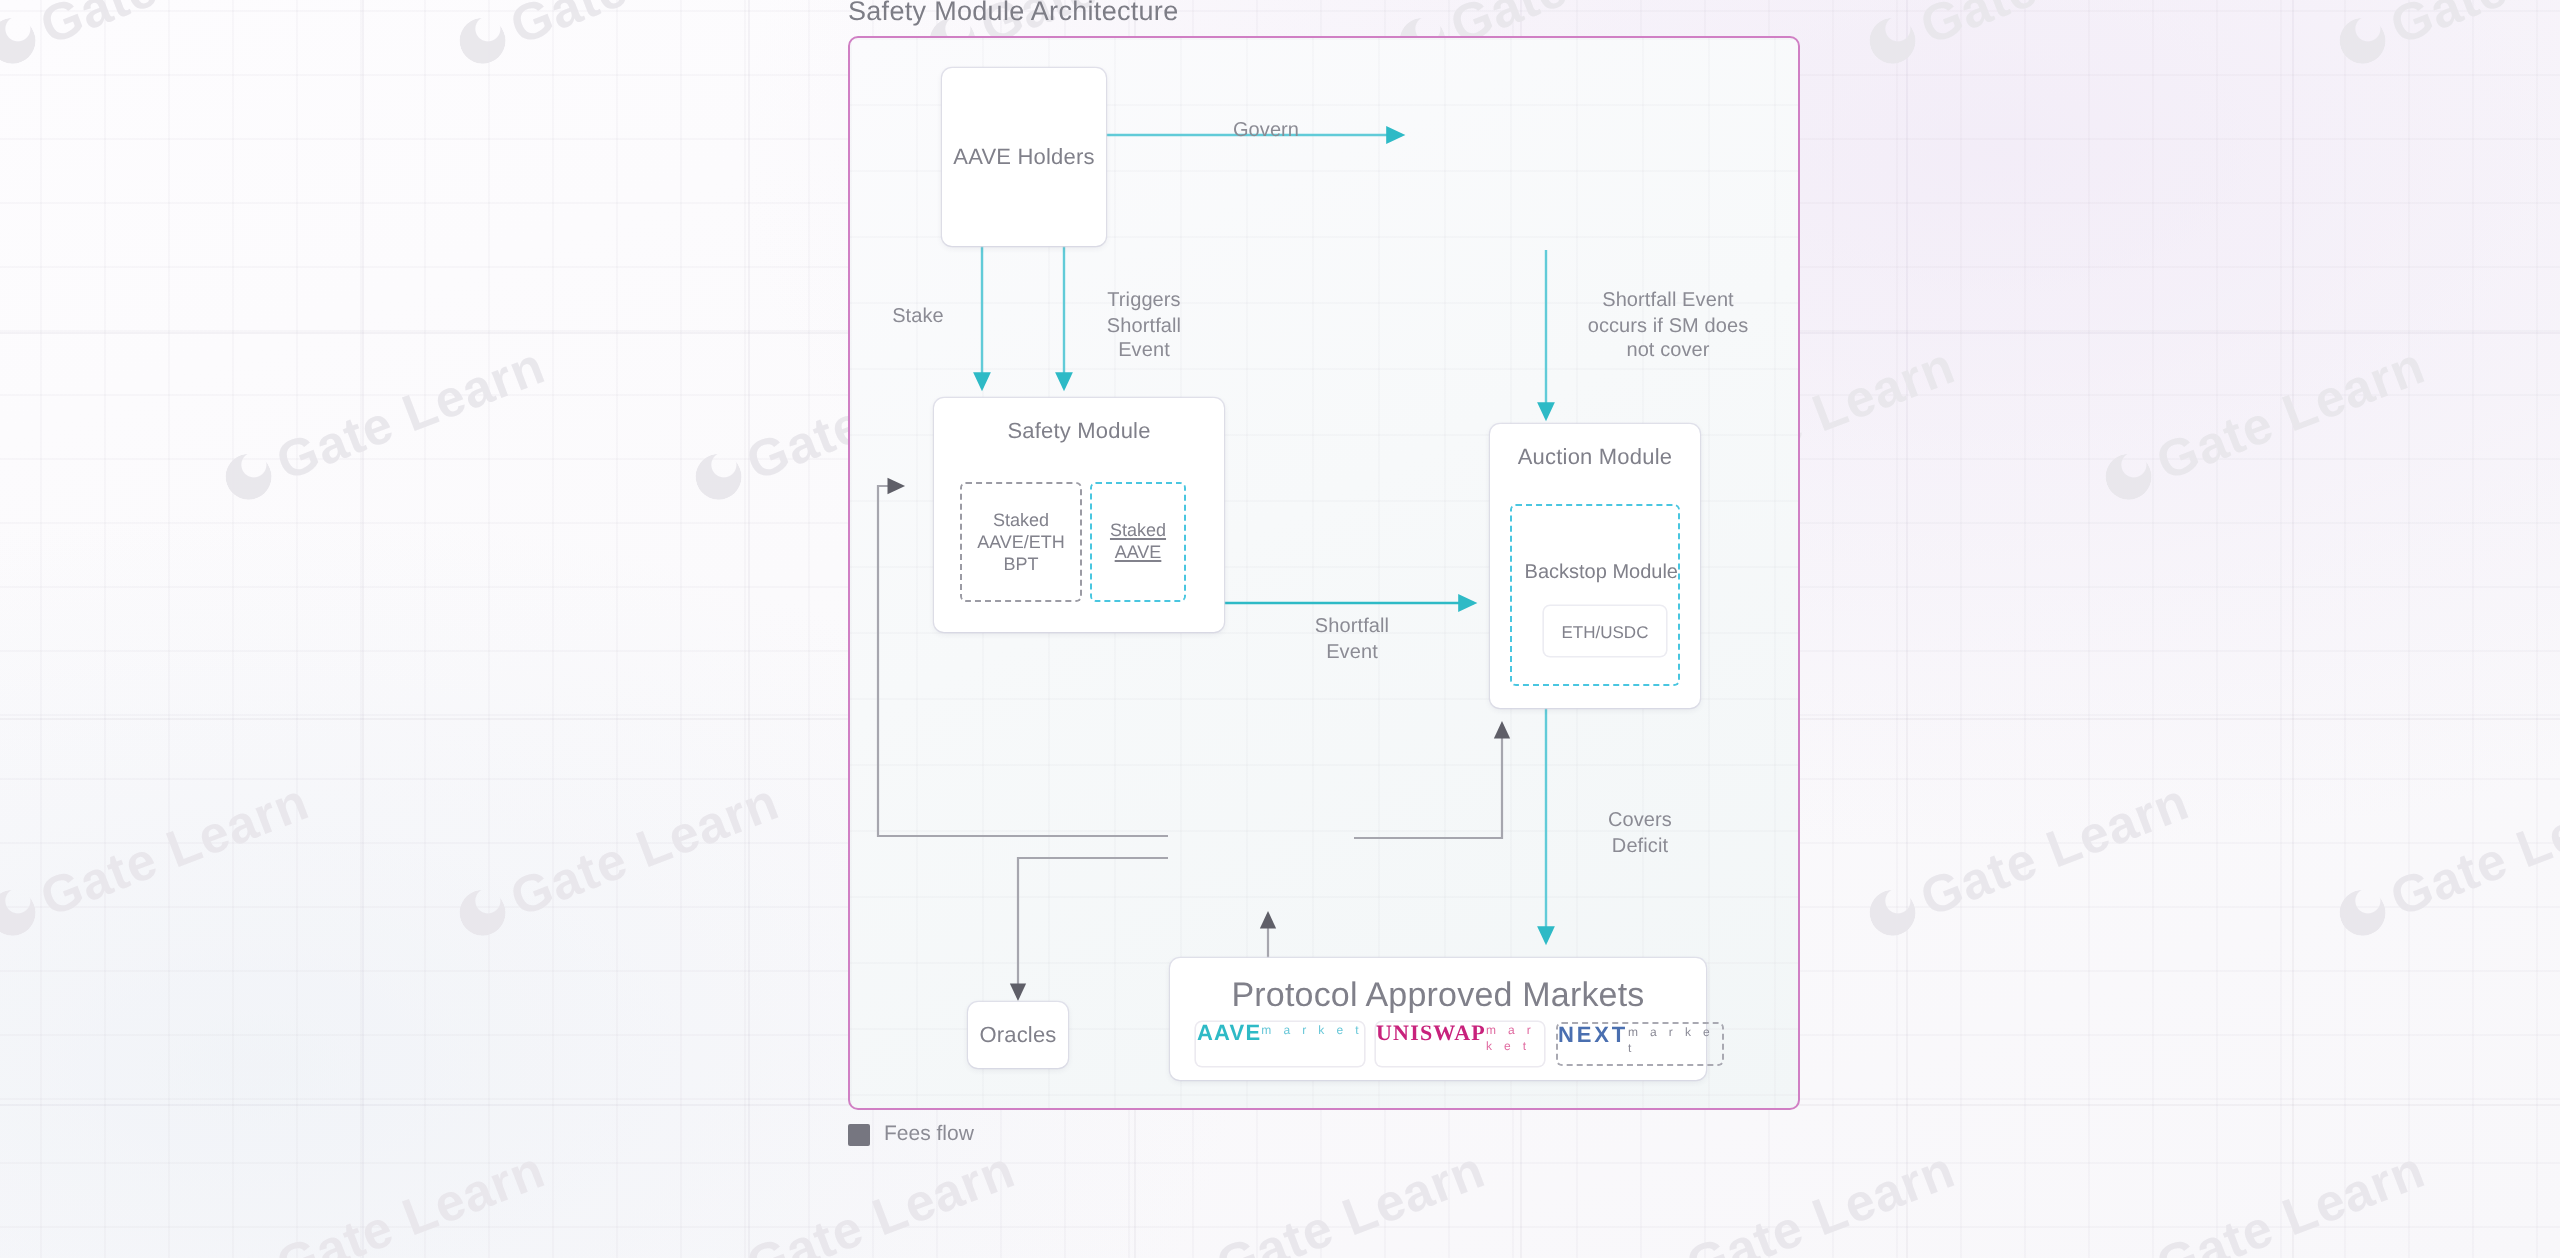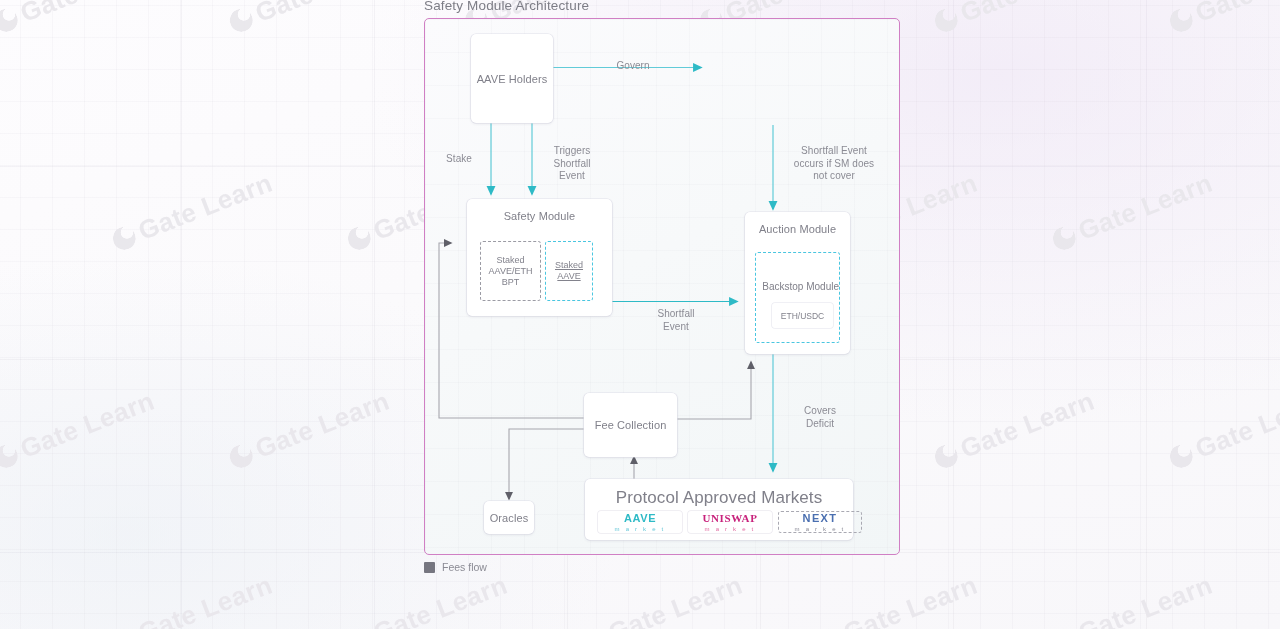--- a/index.html
+++ b/index.html
@@ -86,21 +86,21 @@
   #aave-logo{
     width:28px;height:28px;border-radius:50%;
     background:linear-gradient(135deg,#b6509e 0%,#9b4fc0 35%,#4a7fd4 70%,#2ebac6 100%);
     display:flex;align-items:center;justify-content:center;flex:0 0 auto;
   }
   #aave-logo svg{display:block;}
 
   .market-chip{
     position:absolute;background:#fff;border-radius:3px;
     box-shadow:0 0 0 .8px #eceaf0;
-    display:flex;flex-direction:column;align-items:center;justify-content:center;
+    display:flex;flex-direction:row;align-items:flex-start;justify-content:center;
     box-sizing:border-box;
   }
   .market-chip.dashed{background:transparent;box-shadow:none;border:1px dashed #a9a9b2;}
   .chip-main{font-size:11px;font-weight:700;letter-spacing:.6px;line-height:12px;}
   .chip-sub{font-size:6px;letter-spacing:2.2px;line-height:8px;margin-top:1px;}
 
   #legend{
     position:absolute;left:424px;top:561px;display:flex;align-items:center;gap:7px;
   }
   #legend-swatch{width:11px;height:11px;background:#767680;border-radius:1px;}
@@ -258,23 +258,20 @@
     <div class="dashed-cyan" style="position:absolute;left:10px;top:40px;width:85px;height:91px;box-sizing:border-box;">
       <div style="text-align:right;font-size:10px;color:#80808a;line-height:12px;margin-top:28px;">Backstop Module</div>
       <div style="position:absolute;left:16px;top:50px;width:61px;height:25px;background:#fff;
                   border-radius:3px;box-shadow:0 0 0 .8px #ececf2;display:flex;align-items:center;
                   justify-content:center;font-size:8.5px;color:#82828c;">
         <span>ETH/USDC</span>
       </div>
     </div>
   </div>
 
-  <div class="node" style="left:159px;top:374px;width:93px;height:64px;">
-    <span class="node-label">Fee Collection</span>
-  </div>
 
   <div class="node" style="left:59px;top:482px;width:50px;height:33px;">
     <span class="node-label">Oracles</span>
   </div>
 
   <div class="node" style="left:160px;top:460px;width:268px;height:61px;display:block;">
     <div class="box-title" style="top:9px;font-size:17px;">Protocol Approved Markets</div>
 
     <div class="market-chip" style="left:13px;top:32px;width:84px;height:22px;">
       <span class="chip-main" style="color:#2ebac6;">AAVE</span>

